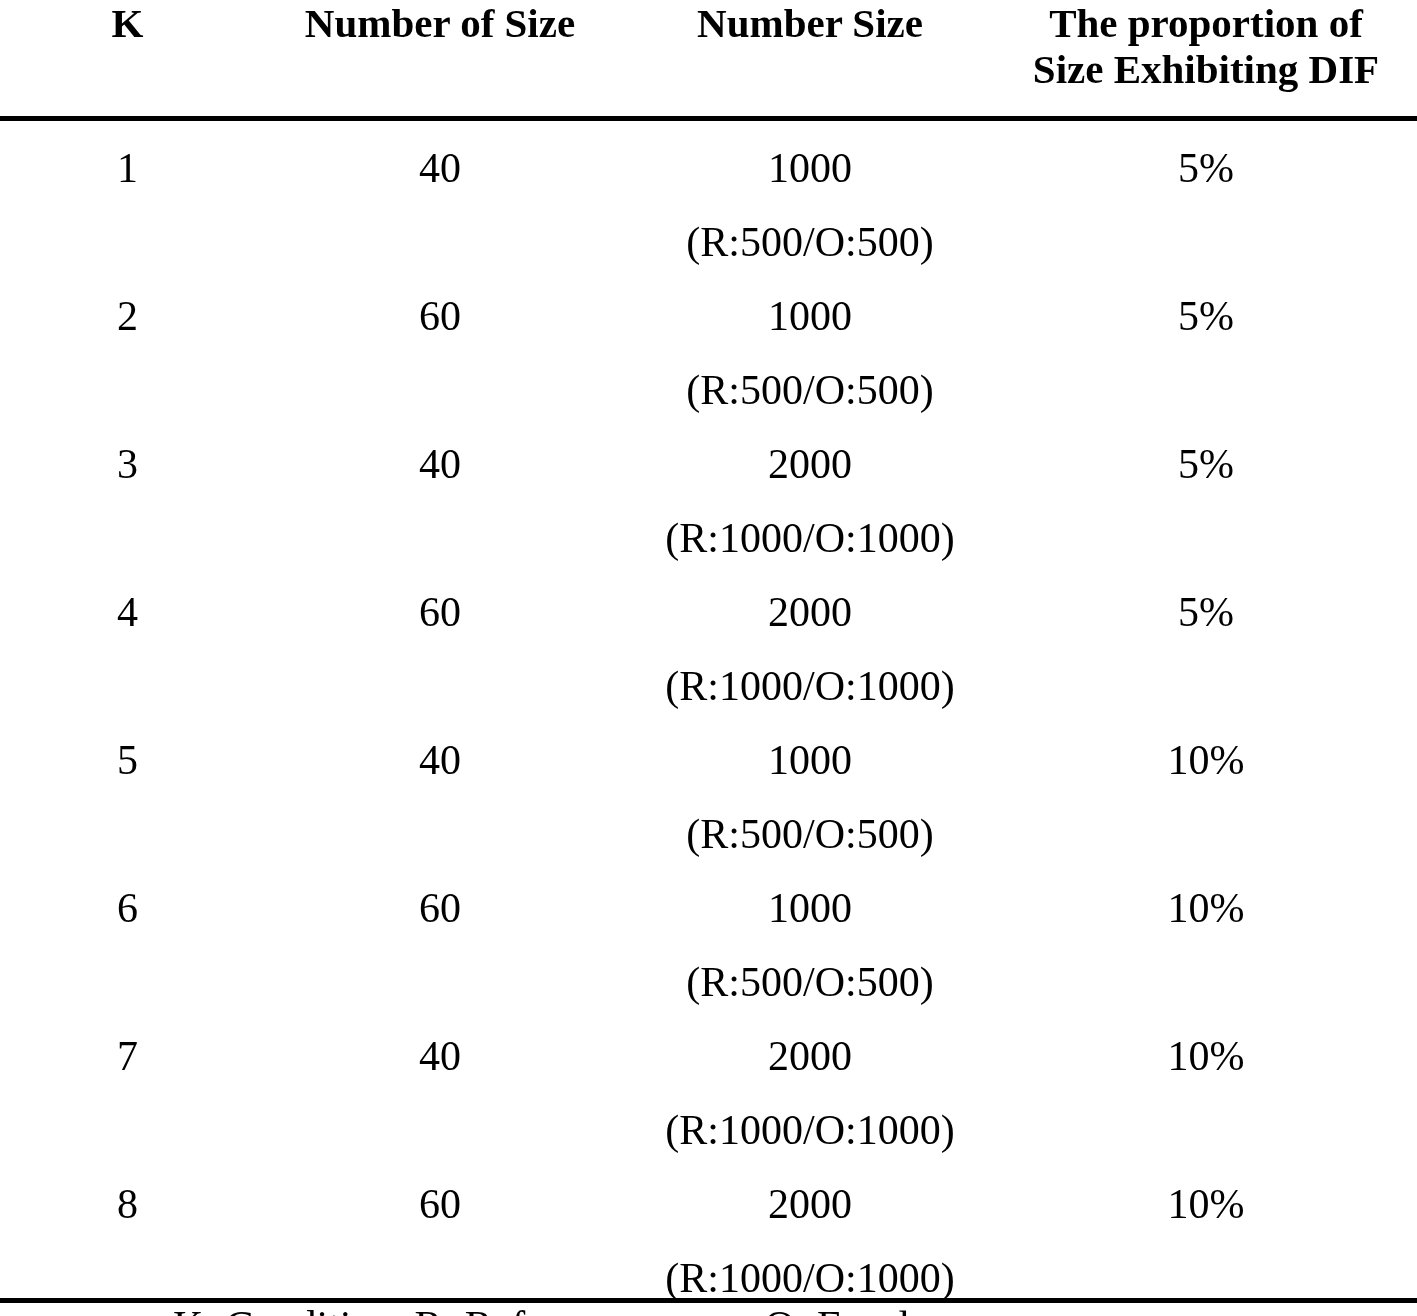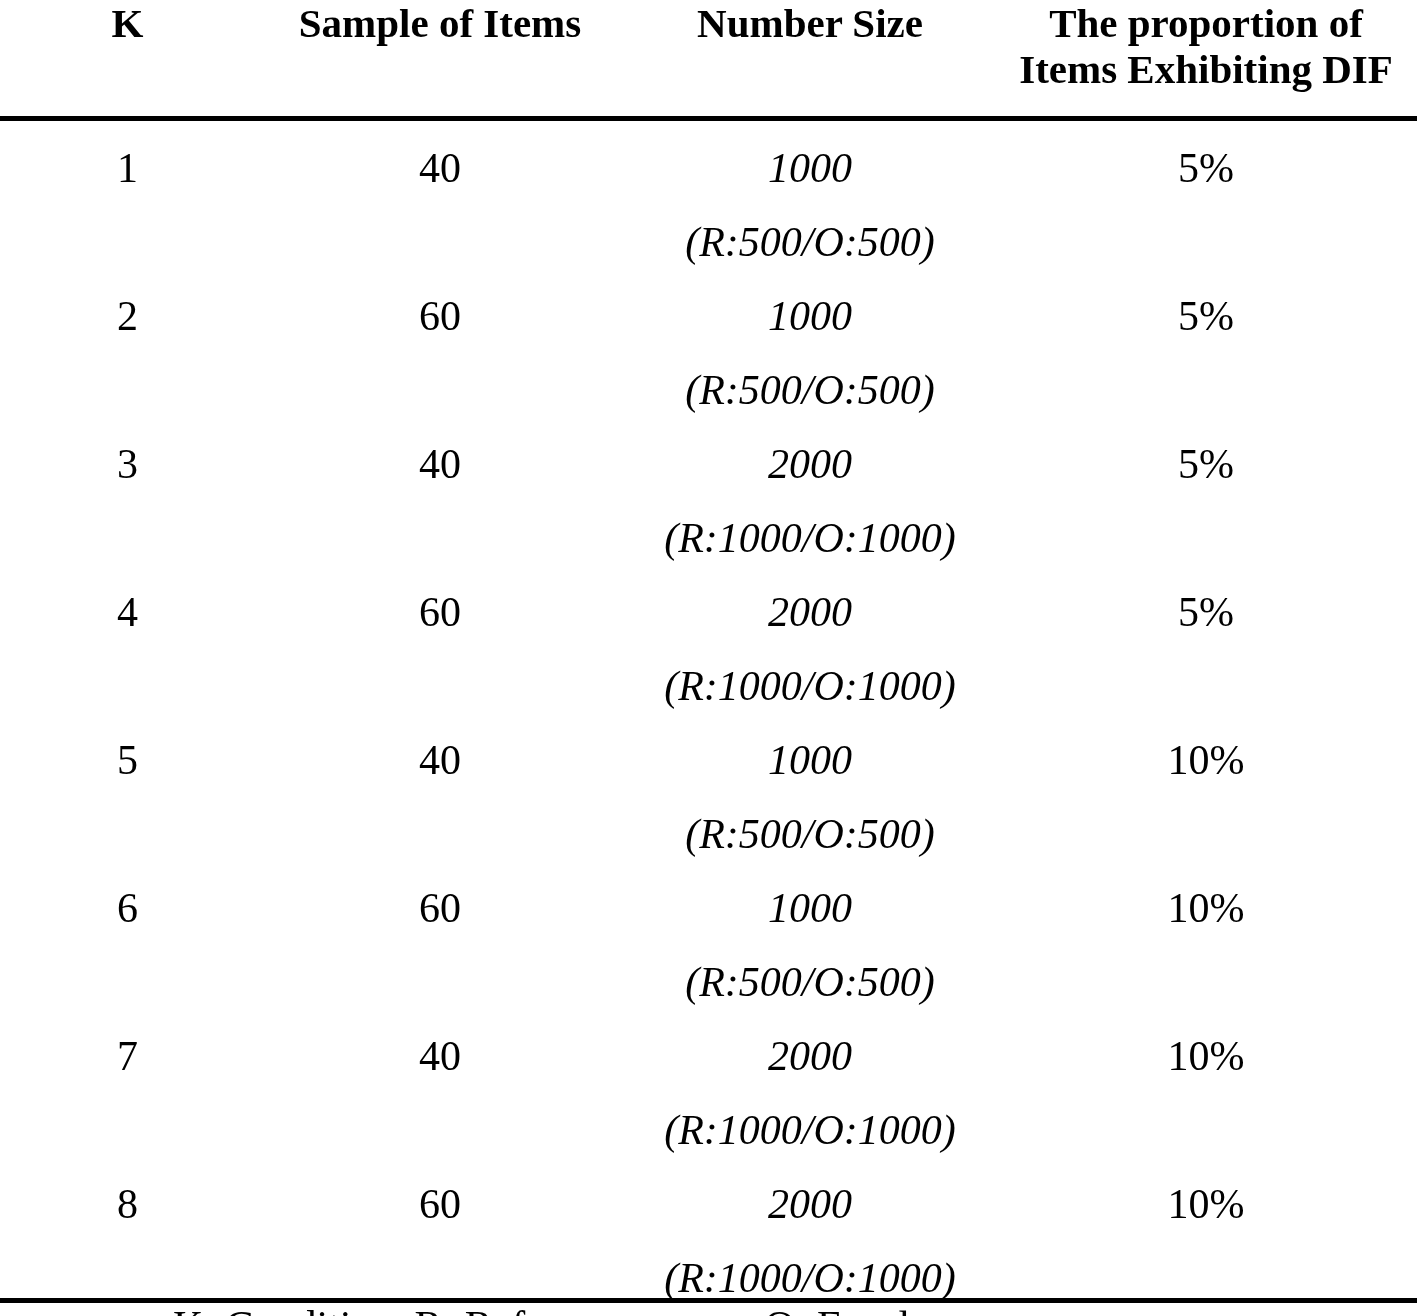--- a/index.html
+++ b/index.html
@@ -50,21 +50,20 @@
     text-align: center;
     vertical-align: top;
     padding: 0;
   }
   tbody tr.first td {
     padding-top: 10px;
   }
   td .ssline {
     line-height: 74px;
     white-space: nowrap;
-    font-style: italic;
   }
 
   .bottom-rule {
     position: absolute;
     left: 0;
     top: 1298px;
     width: 1417px;
     height: 5px;
     background: #000000;
   }
@@ -89,28 +88,28 @@
         <col class="c2">
         <col class="c3">
         <col class="c4">
     </colgroup>
     <thead>
       <tr>
         <th>
           <div class="hline">K</div>
         </th>
         <th>
-          <div class="hline">Sample of Items</div>
+          <div class="hline">Number of Size</div>
         </th>
         <th>
           <div class="hline">Number Size</div>
         </th>
         <th>
           <div class="hline">The proportion of</div>
-          <div class="hline">Items Exhibiting DIF</div>
+          <div class="hline">Size Exhibiting DIF</div>
         </th>
       </tr>
     </thead>
     <tbody>
 
       <tr class="first">
         <td>1</td>
         <td>40</td>
         <td>
           <div class="ssline">1000</div>

